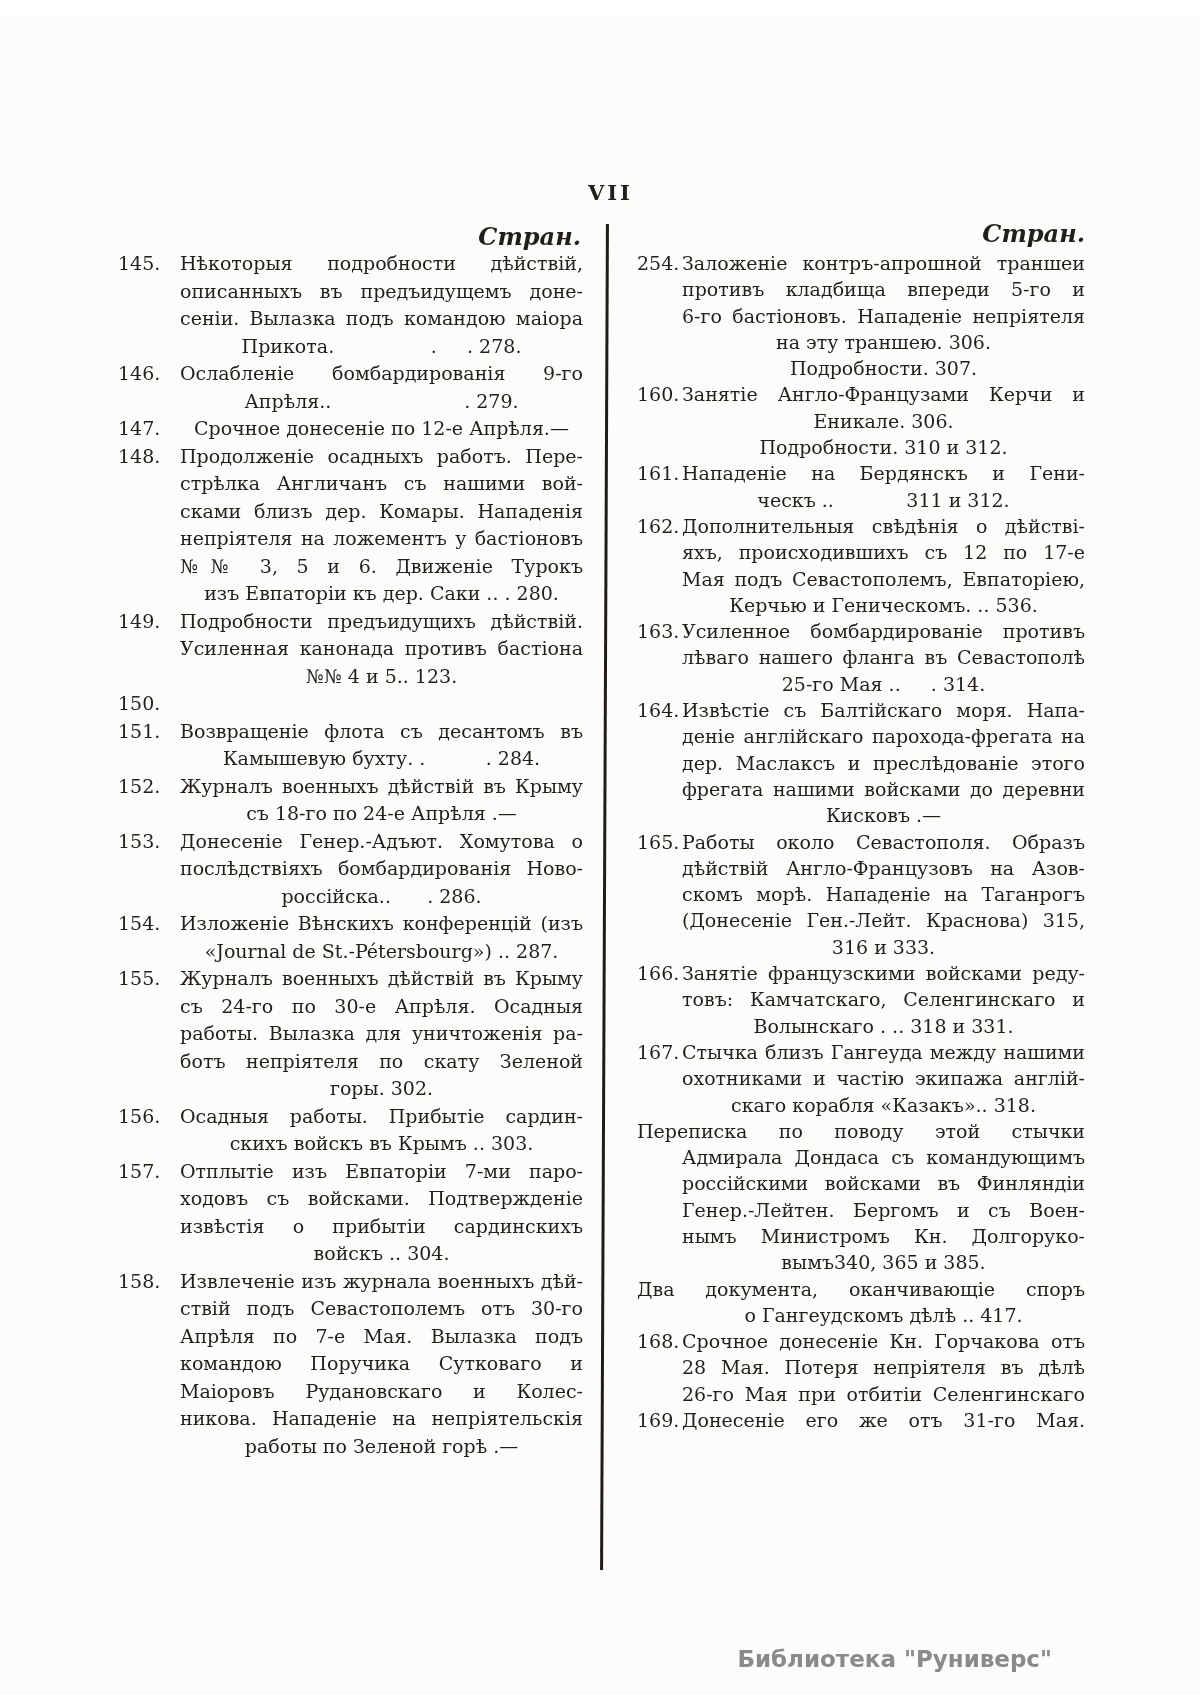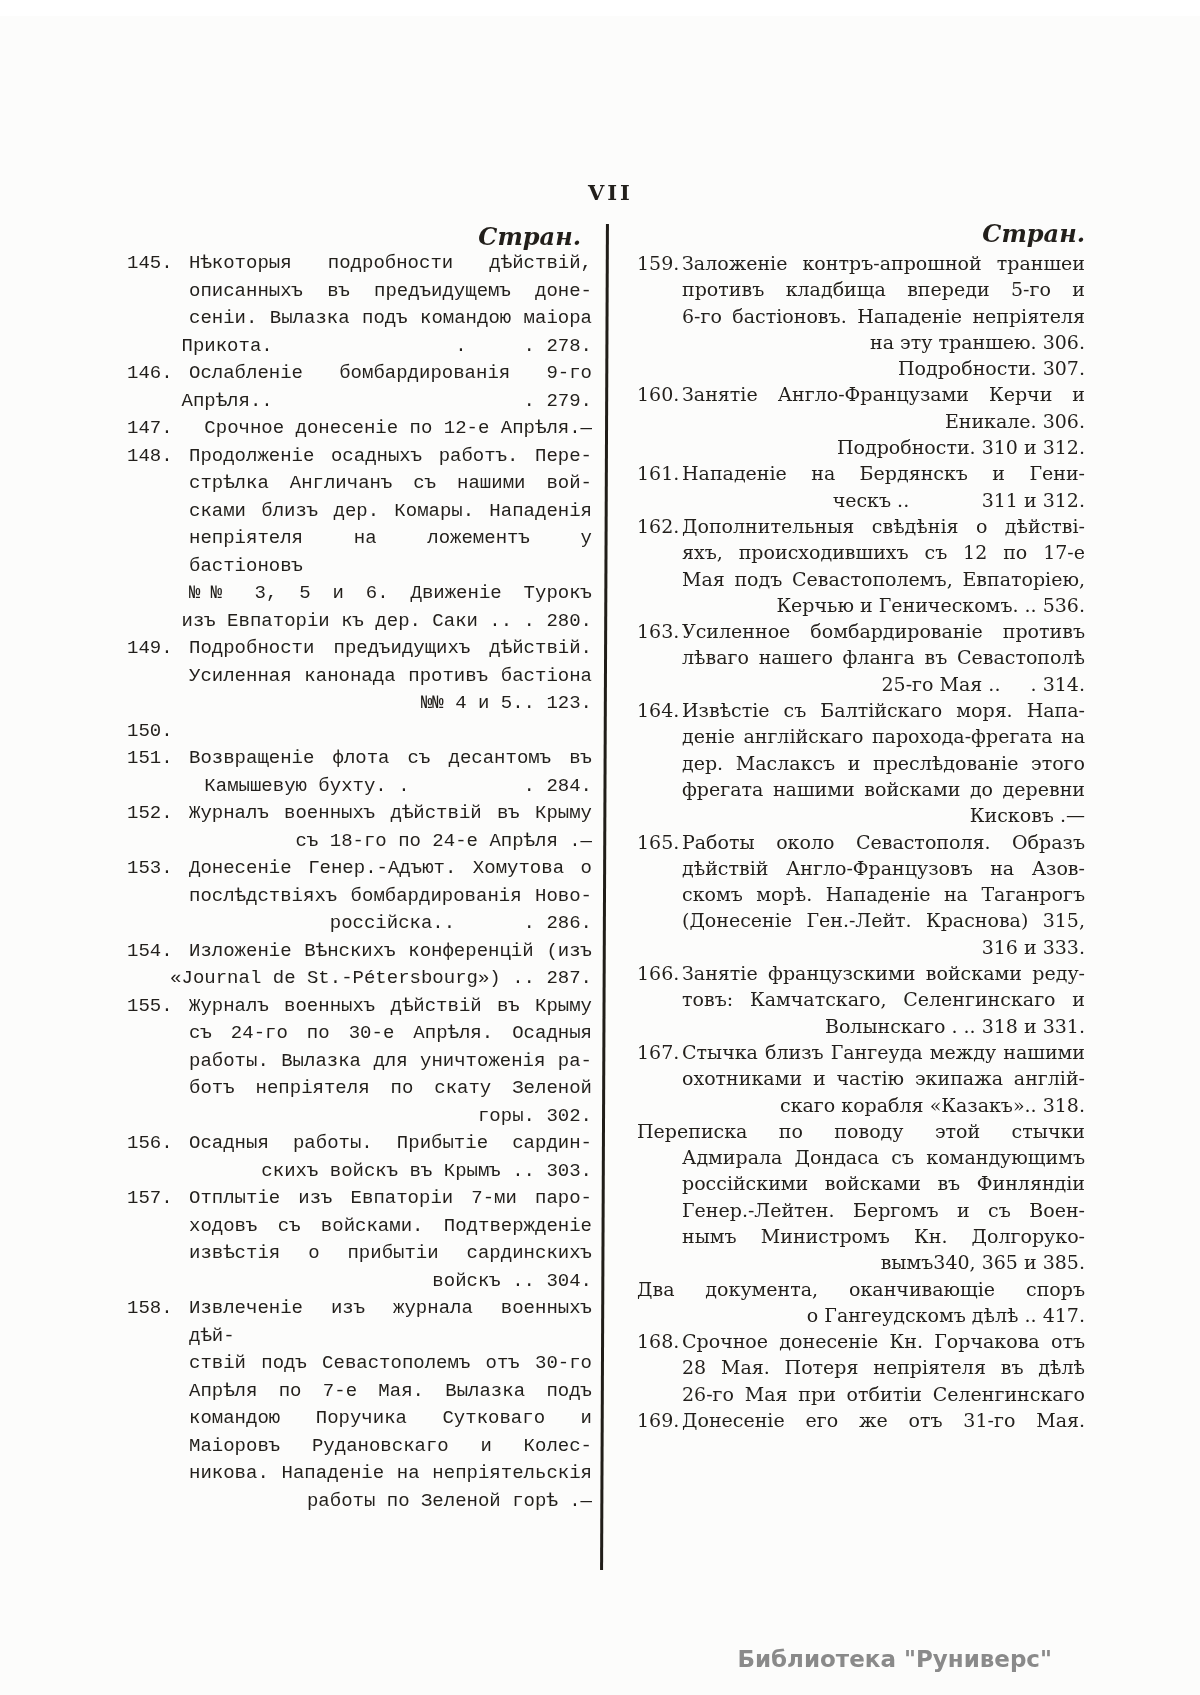--- a/index.html
+++ b/index.html
@@ -22,29 +22,29 @@
     font-size:24px;text-align:right;
   }
   .stran-left{top:206px;left:113px;width:468px;}
   .stran-right{top:203px;left:637px;width:448px;}
   .divider{
     position:absolute;left:603px;top:208px;
     width:3px;height:1346px;background:#201d19;
     transform:rotate(0.25deg);
   }
   .col{position:absolute;top:234px;font-size:19px;}
-  .col-left{left:127px;width:465px;line-height:27.5px;font-family:Liberation Mono, monospace;}
+  .col-left{left:118px;width:465px;line-height:27.5px;}
   .col-right{left:637px;width:448px;line-height:26.3px;}
   .entry{display:flex;align-items:flex-start;}
   .col-left .num{flex:none;width:62px;}
   .col-right .num{flex:none;width:45px;}
   .body{flex:1;min-width:0;}
   .line{white-space:nowrap;}
   .line.j{white-space:normal;text-align:justify;text-align-last:justify;}
-  .line.pl{display:flex;justify-content:flex-end;white-space:normal;}
+  .line.pl{display:flex;justify-content:center;white-space:normal;}
   .pt{white-space:pre;}
   .pp{white-space:pre;flex:none;}
   .col-right .line.out{margin-left:-45px;}
   .watermark{
     position:absolute;top:1630px;right:148px;
     font-family:"DejaVu Sans","Liberation Sans",sans-serif;
     font-weight:bold;font-size:23px;color:#8a8a8a;
   }
 </style>
 </head>
@@ -202,21 +202,21 @@
           <div class="line j">никова. Нападеніе на непріятельскія</div>
           <div class="line pl">
             <span class="pt">работы по Зеленой горѣ .</span>
             <span class="pp">—</span>
           </div>
         </div>
       </div>
     </div>
   <div class="col col-right" id="col-right">
       <div class="entry">
-        <div class="num">159.</div>
+        <div class="num">254.</div>
         <div class="body">
           <div class="line j">Заложеніе контръ-апрошной траншеи</div>
           <div class="line j">противъ кладбища впереди 5-го и</div>
           <div class="line j">6-го бастіоновъ. Нападеніе непріятеля</div>
           <div class="line pl">
             <span class="pt">на эту траншею</span>
             <span class="pp">. 306.</span>
           </div>
           <div class="line pl">
             <span class="pt">Подробности</span>

